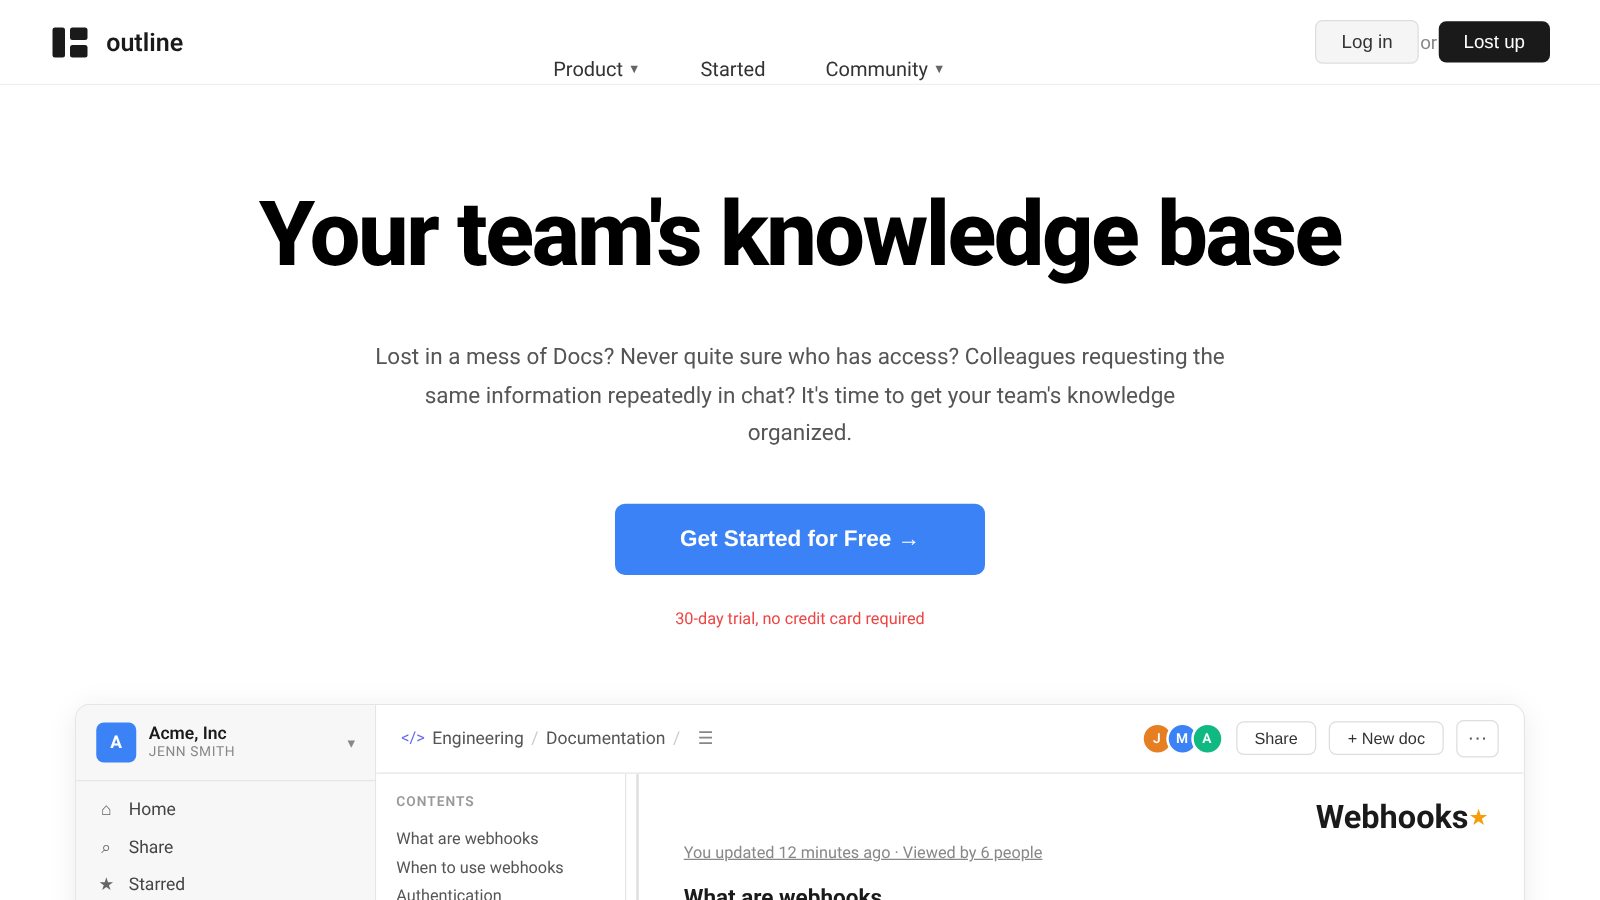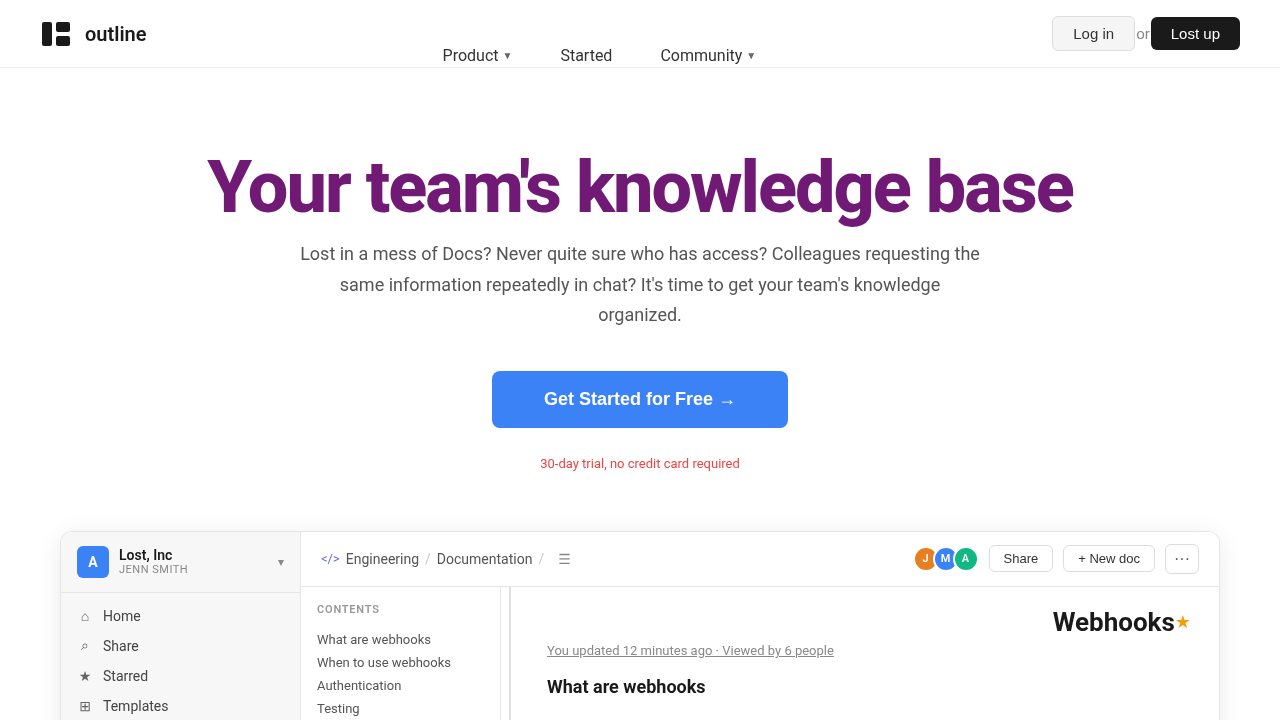--- a/index.html
+++ b/index.html
@@ -82,22 +82,22 @@
 
     
     .hero {
       text-align: center;
       padding: 80px 40px 40px;
     }
     .hero-title {
       font-size: 72px;
       font-weight: 800;
       line-height: 1.1;
-      color: #701a75;
-      margin-bottom: 12px;
+      color: #000000;
+      margin-bottom: 44px;
       letter-spacing: -2px;
     }
     .hero-subtitle {
       font-size: 18px;
       color: #555;
       max-width: 680px;
       margin: 0 auto 40px;
       line-height: 1.7;
     }
     .btn-cta {
@@ -400,21 +400,21 @@
 </section>
 
 <div class="app-preview">
 
   <div class="sidebar">
     <div class="sidebar-workspace">
       <div class="workspace-avatar">
         <span>A</span>
       </div>
       <div class="workspace-info">
-        <span class="workspace-name">Lost, Inc</span>
+        <span class="workspace-name">Acme, Inc</span>
         <span class="workspace-user">JENN SMITH</span>
       </div>
       <span class="workspace-chevron">▾</span>
     </div>
 
     <div class="sidebar-nav">
       <div class="sidebar-nav-item">
         <span class="sidebar-nav-icon">⌂</span>
         <span>Home</span>
       </div>

